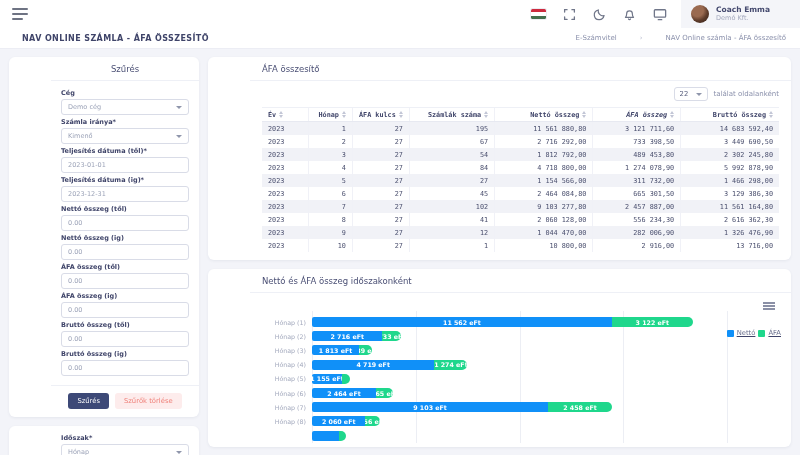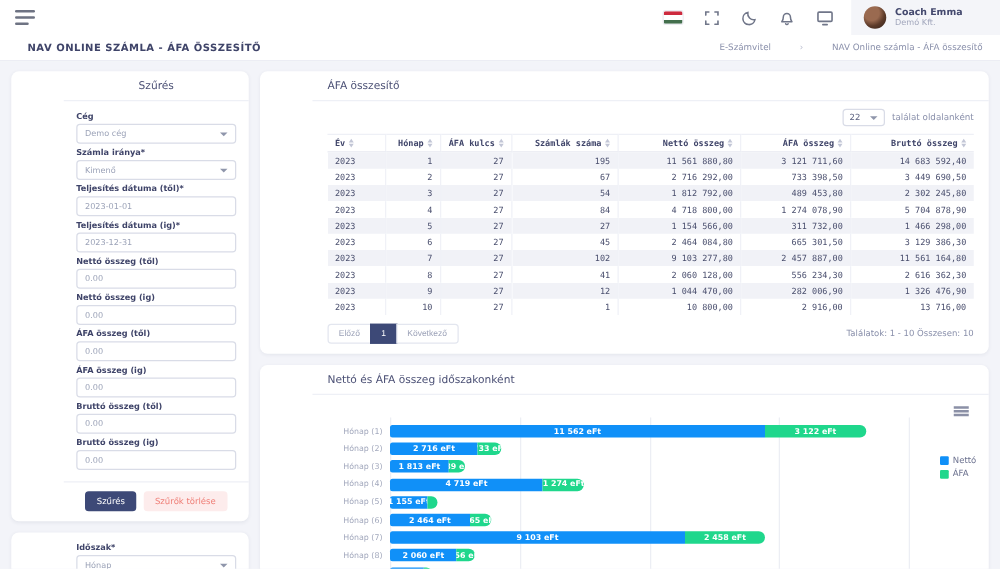--- a/index.html
+++ b/index.html
@@ -82,21 +82,21 @@
   .chart-menu-icon { position:absolute; right:16px; top:9px; width:12px; display:flex; flex-direction:column; gap:1.5px; cursor:pointer; }
   .chart-menu-icon i { height:1.6px; background:#8b90a6; }
   .plot-area { margin-left:48px; position:relative; margin-top:14px; }
   .grid-line { position:absolute; top:-4px; bottom:0; width:1px; background:#eceef4; }
   .chart-row { position:relative; height:14.2px; display:flex; align-items:center; }
   .cat-label { position:absolute; left:-50px; width:44px; text-align:right; font-size:6.3px; color:#a3a9bd; white-space:nowrap; }
   .bar { height:10px; display:flex; align-items:center; justify-content:center; overflow:hidden; }
   .bar span { font-size:6.3px; font-weight:bold; color:#fff; white-space:nowrap; }
   .bar.s0 { border-radius:2px 0 0 2px; }
   .bar.s1 { border-radius:0 6px 6px 0; }
-  .legend { position:absolute; right:10px; top:48px; display:flex; flex-direction:column; gap:3px; }
+  .legend { position:absolute; right:10px; top:36px; display:flex; flex-direction:row; gap:3px;text-decoration:underline; }
   .legend-item { display:flex; align-items:center; gap:3px; font-size:6.8px; color:#6d7390; }
   .swatch { width:7px; height:7px; border-radius:1px; }
 </style>
 </head>
 <body>
 
 <div class="topbar">
   <div class="burger">
       <i></i>
       <i></i>
@@ -262,21 +262,21 @@
                 </th>
                 <th style="width: 19%;">
                   <div class="th-inner">
                     <span>Nettó összeg</span>
                     <span class="sort">
                       <i class="up"></i>
                       <i class="down"></i>
                     </span>
                   </div>
                 </th>
-                <th style="width: 17%;">
+                <th style="width: 17%; font-style: italic;">
                   <div class="th-inner">
                     <span>ÁFA összeg</span>
                     <span class="sort">
                       <i class="up"></i>
                       <i class="down"></i>
                     </span>
                   </div>
                 </th>
                 <th style="width: 19%;">
                   <div class="th-inner">
@@ -317,21 +317,21 @@
                 <td>489 453,80</td>
                 <td>2 302 245,80</td>
               </tr>
               <tr>
                 <td class="left">2023</td>
                 <td>4</td>
                 <td>27</td>
                 <td>84</td>
                 <td>4 718 800,00</td>
                 <td>1 274 078,90</td>
-                <td>5 704 878,90</td>
+                <td>5 992 878,90</td>
               </tr>
               <tr class="striped">
                 <td class="left">2023</td>
                 <td>5</td>
                 <td>27</td>
                 <td>27</td>
                 <td>1 154 566,00</td>
                 <td>311 732,00</td>
                 <td>1 466 298,00</td>
               </tr>
@@ -375,28 +375,20 @@
                 <td class="left">2023</td>
                 <td>10</td>
                 <td>27</td>
                 <td>1</td>
                 <td>10 800,00</td>
                 <td>2 916,00</td>
                 <td>13 716,00</td>
               </tr>
             </tbody>
         </table>
-        <div class="table-foot">
-          <div class="pager">
-            <button class="page-btn prev">Előző</button>
-            <button class="page-btn current">1</button>
-            <button class="page-btn next">Következő</button>
-          </div>
-          <div class="results-info">Találatok: 1 - 10 Összesen: 10</div>
-        </div>
       </div>
     </div>
 
     <div class="card">
       <div class="card-title left">Nettó és ÁFA összeg időszakonként</div>
       <div class="chart-wrap">
         <div class="chart-menu-icon">
             <i></i>
             <i></i>
             <i></i>

